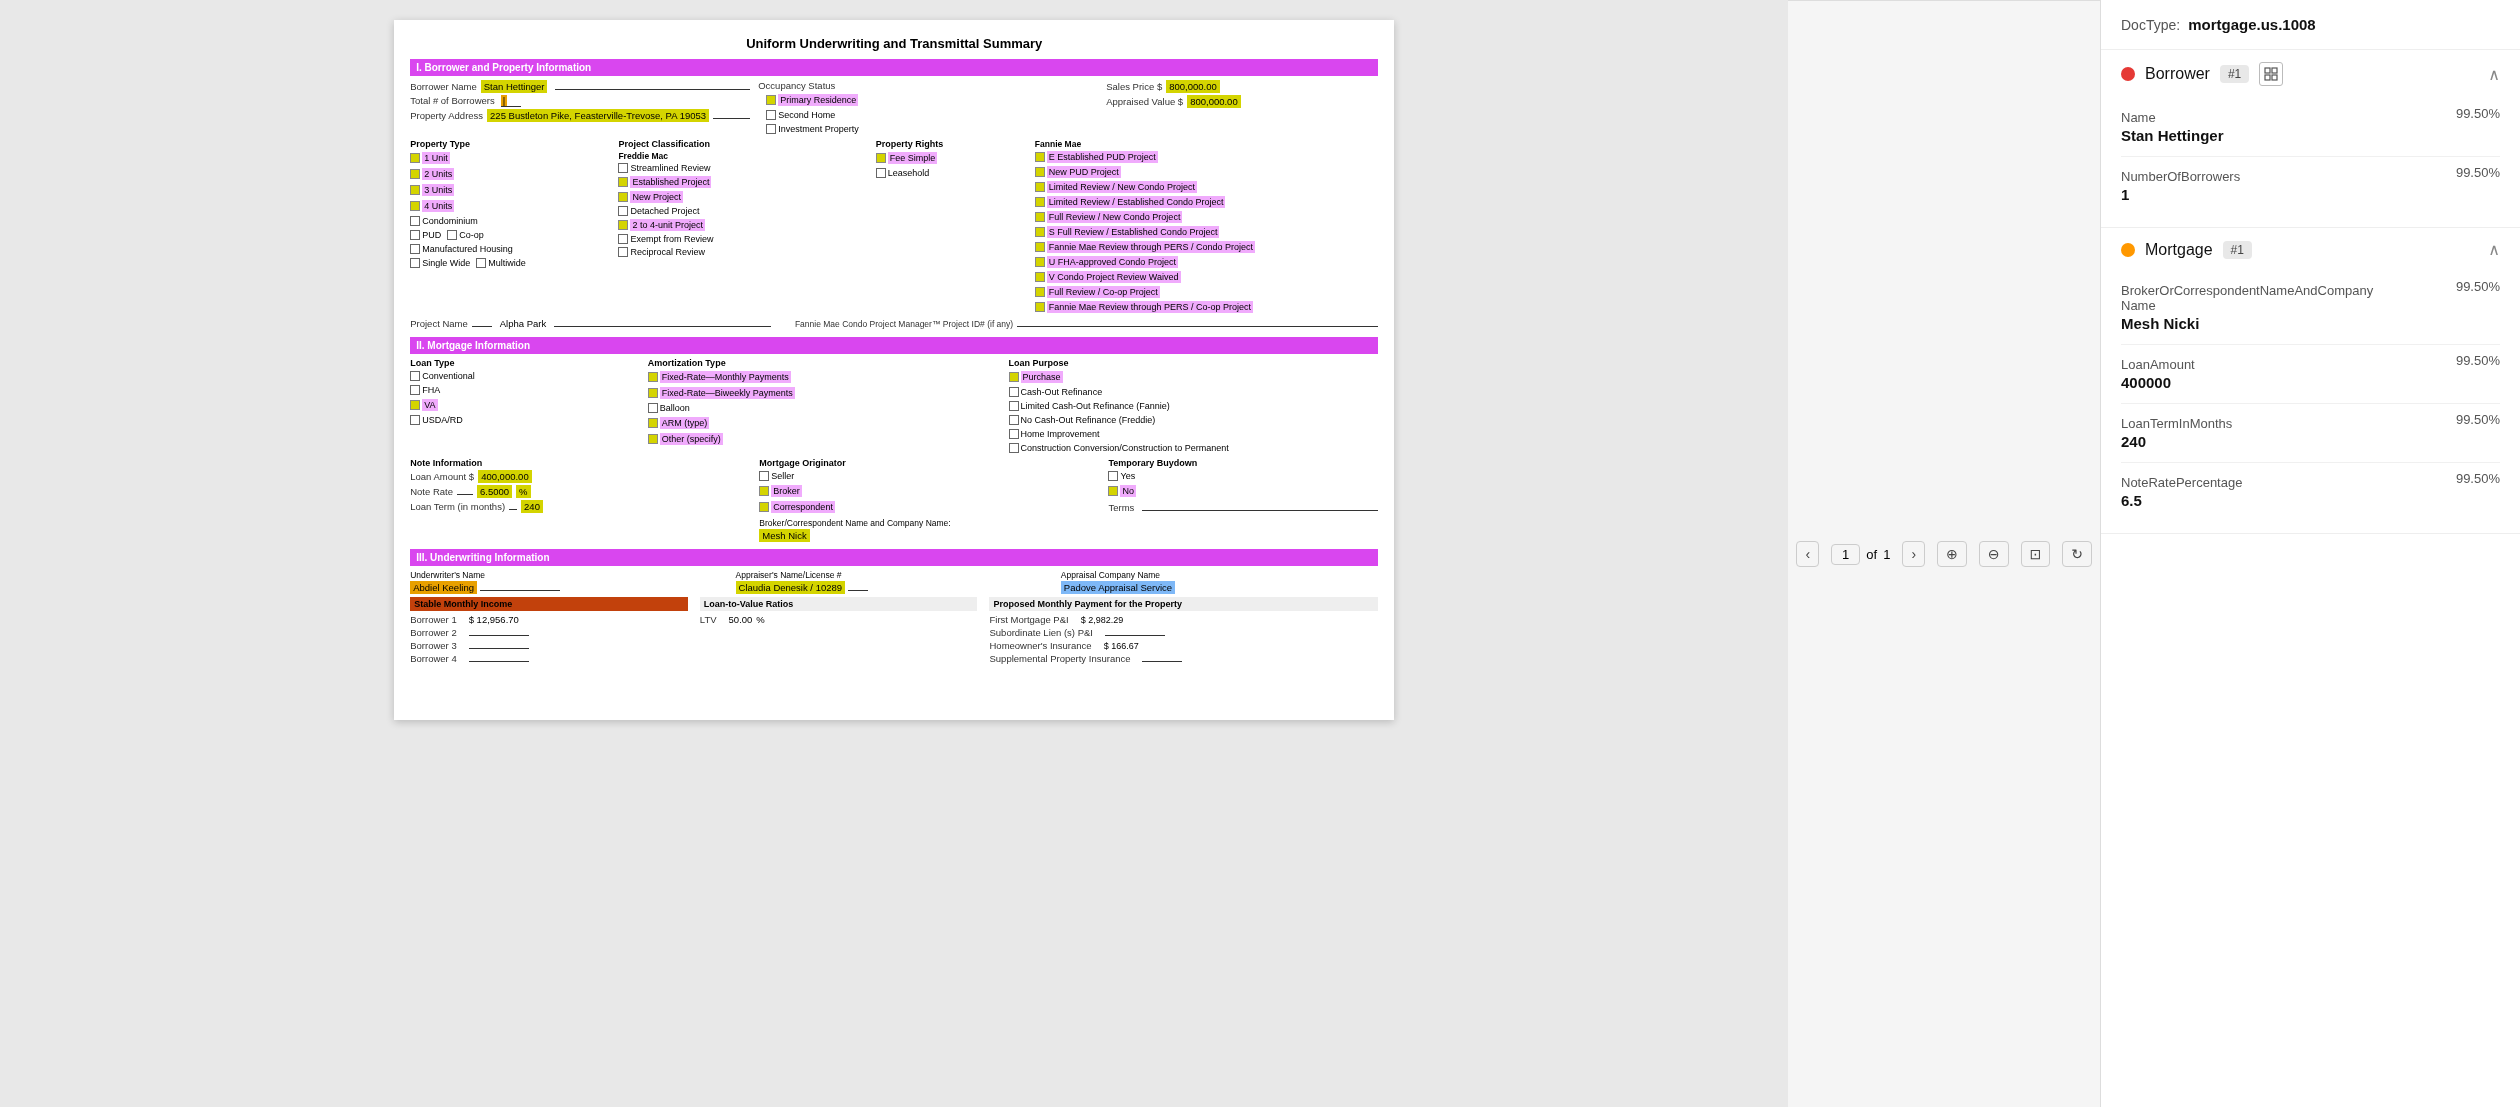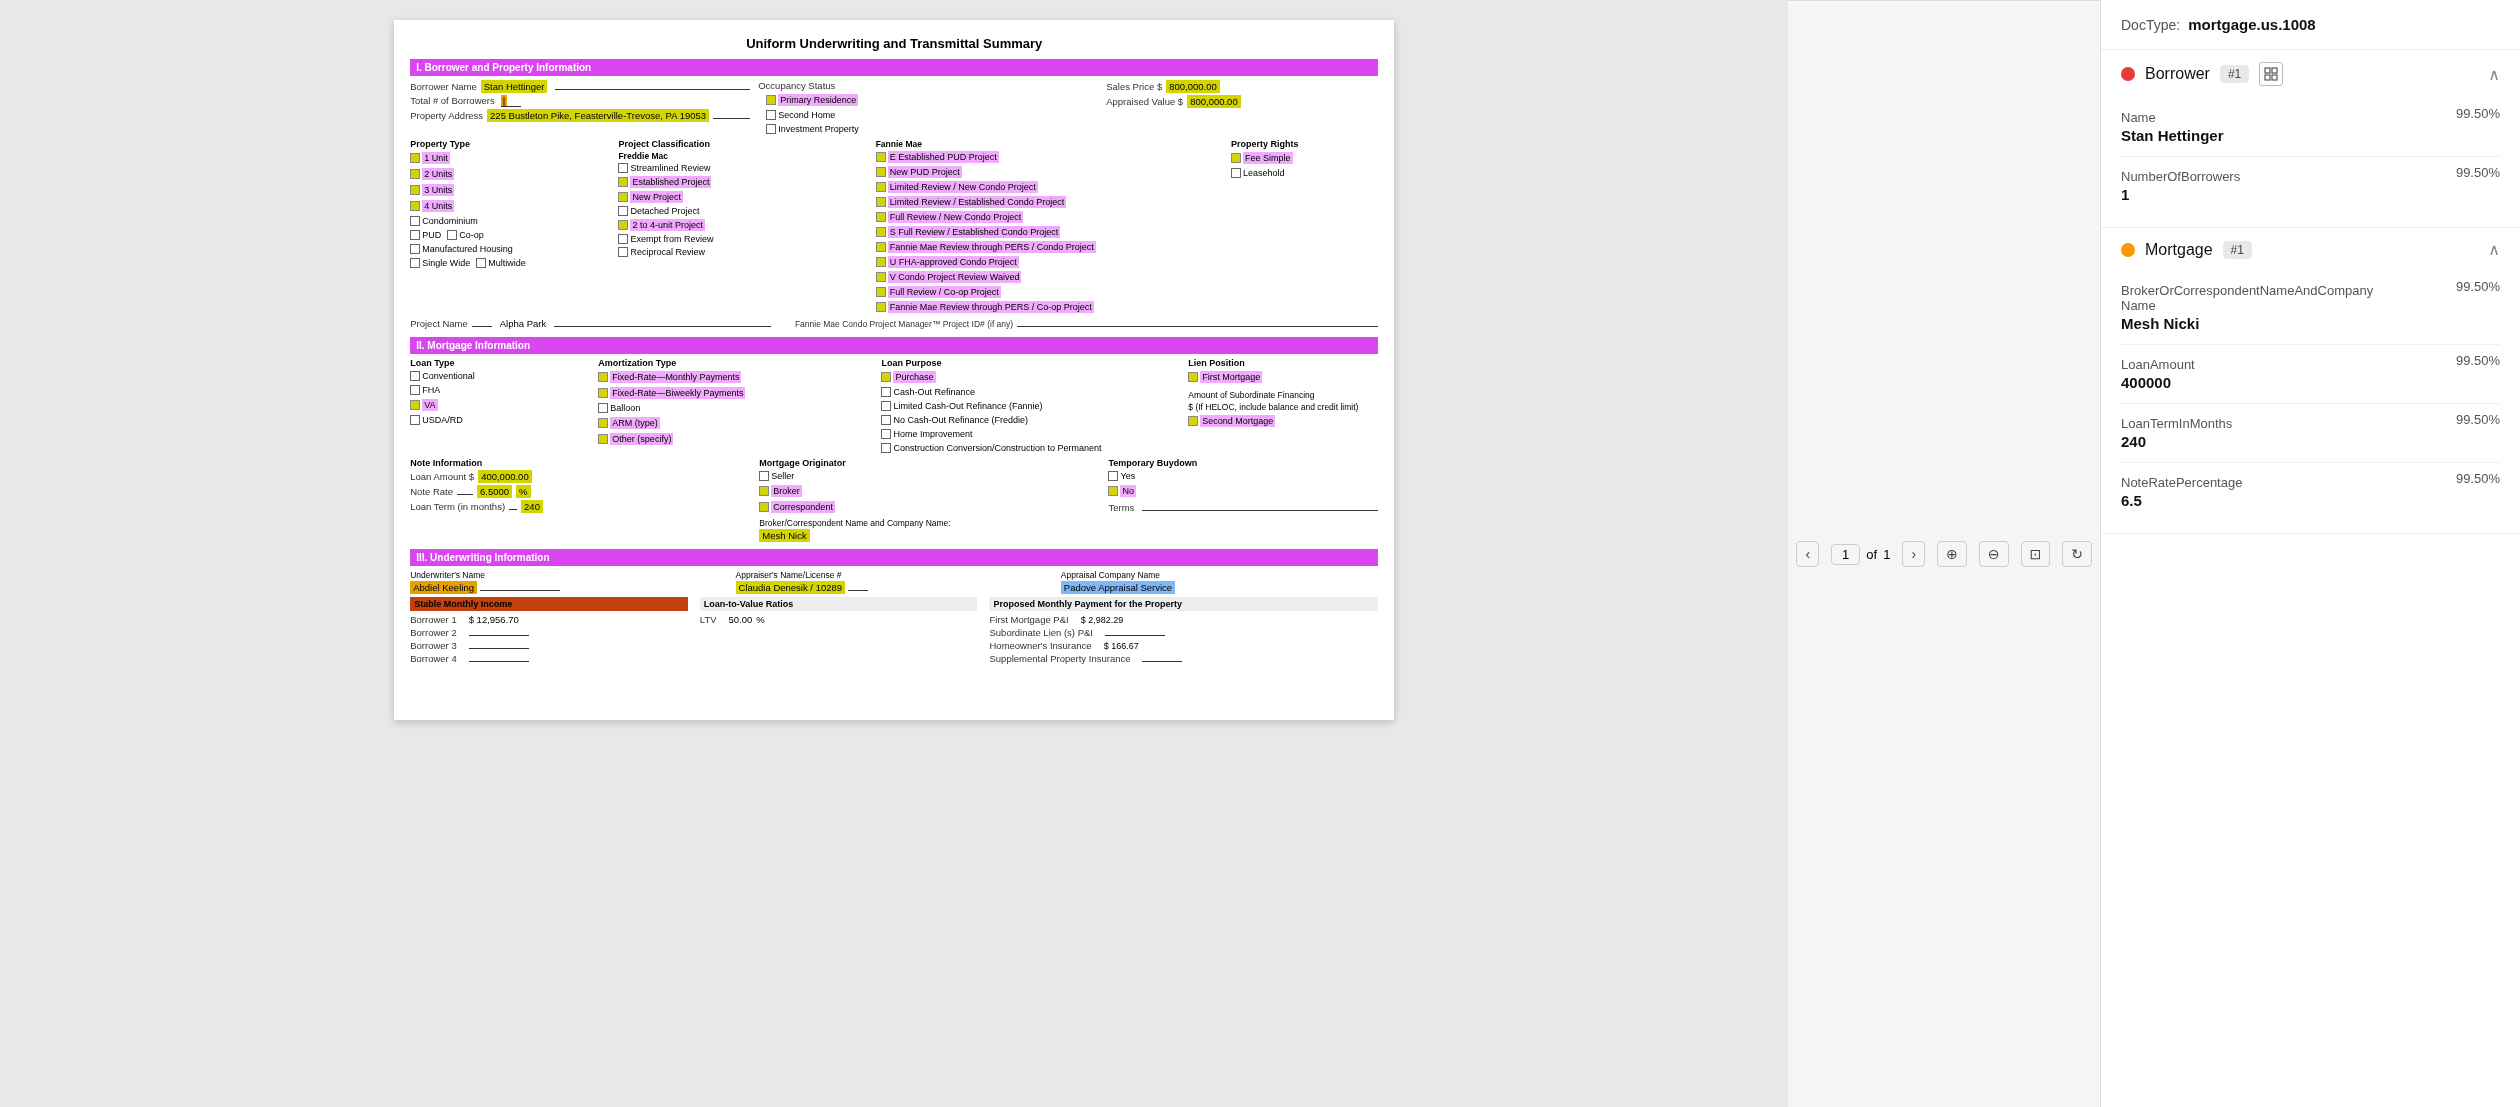--- a/index.html
+++ b/index.html
@@ -404,20 +404,34 @@
                 <div class="checkbox"></div>
                 <span>Exempt from Review</span>
               </div>
             <div class="checkbox-item">
                 <div class="checkbox"></div>
                 <span>Reciprocal Review</span>
               </div>
           </div>
         </div>
 
+        <div style="flex:0.6;">
+          <div style="font-size:9px; font-weight:bold; margin-bottom:2px;">Property Rights</div>
+          <div style="display:flex; flex-direction:column; gap:2px;">
+            <div class="checkbox-item">
+                <div class="checkbox checked"></div>
+                <span class="checkbox-text">Fee Simple</span>
+              </div>
+            <div class="checkbox-item">
+                <div class="checkbox"></div>
+                <span>Leasehold</span>
+              </div>
+          </div>
+        </div>
+
         <div style="flex:1.4;">
           <div style="font-size:8.5px; font-weight:bold; margin-bottom:1px;">Fannie Mae</div>
           <div style="display:flex; flex-direction:column; gap:1px; font-size:8.5px;">
             <div class="checkbox-item">
                 <div class="checkbox checked"></div>
                 <span class="checkbox-text">E Established PUD Project</span>
               </div>
             <div class="checkbox-item">
                 <div class="checkbox checked"></div>
                 <span class="checkbox-text">New PUD Project</span>
@@ -450,34 +464,20 @@
                 <div class="checkbox checked"></div>
                 <span class="checkbox-text">V Condo Project Review Waived</span>
               </div>
             <div class="checkbox-item">
                 <div class="checkbox checked"></div>
                 <span class="checkbox-text">Full Review / Co-op Project</span>
               </div>
             <div class="checkbox-item">
                 <div class="checkbox checked"></div>
                 <span class="checkbox-text">Fannie Mae Review through PERS / Co-op Project</span>
-              </div>
-          </div>
-        </div>
-
-        <div style="flex:0.6;">
-          <div style="font-size:9px; font-weight:bold; margin-bottom:2px;">Property Rights</div>
-          <div style="display:flex; flex-direction:column; gap:2px;">
-            <div class="checkbox-item">
-                <div class="checkbox checked"></div>
-                <span class="checkbox-text">Fee Simple</span>
-              </div>
-            <div class="checkbox-item">
-                <div class="checkbox"></div>
-                <span>Leasehold</span>
               </div>
           </div>
         </div>
       </div>
 
       <div class="doc-row" style="margin-bottom:6px;">
         <span class="doc-label">Project Name</span>
         <span style="border-bottom:1px solid #333; width:20px; display:inline-block;"></span>
         <span style="margin-left:4px;">Alpha Park</span>
         <span style="flex:0.6; border-bottom:1px solid #333; display:inline-block; margin-left:4px;"></span>
@@ -560,35 +560,20 @@
                 <div class="checkbox"></div>
                 <span>Home Improvement</span>
               </div>
             <div class="checkbox-item">
                 <div class="checkbox"></div>
                 <span>Construction Conversion/Construction to Permanent</span>
               </div>
           </div>
         </div>
 
-        <div style="flex:0.8;">
-          <div style="font-size:9px; font-weight:bold; margin-bottom:2px;">Lien Position</div>
-          <div style="display:flex; flex-direction:column; gap:2px;">
-            <div class="checkbox-item">
-                <div class="checkbox checked"></div>
-                <span class="checkbox-text">First Mortgage</span>
-              </div>
-            <div style="font-size:8.5px; margin-top:4px;">Amount of Subordinate Financing</div>
-            <div style="font-size:8.5px;">$ (If HELOC, include balance and credit limit)</div>
-            <div class="checkbox-item">
-                <div class="checkbox checked"></div>
-                <span class="checkbox-text">Second Mortgage</span>
-              </div>
-          </div>
-        </div>
       </div>
 
       <div style="display:flex; gap:12px; margin-bottom:4px;">
         <div style="flex:1;">
           <div style="font-size:9px; font-weight:bold; margin-bottom:2px;">Note Information</div>
           <div class="doc-row">
             <span class="doc-label">Loan Amount $</span>
             <span class="highlighted-value">400,000.00</span>
           </div>
           <div class="doc-row">

